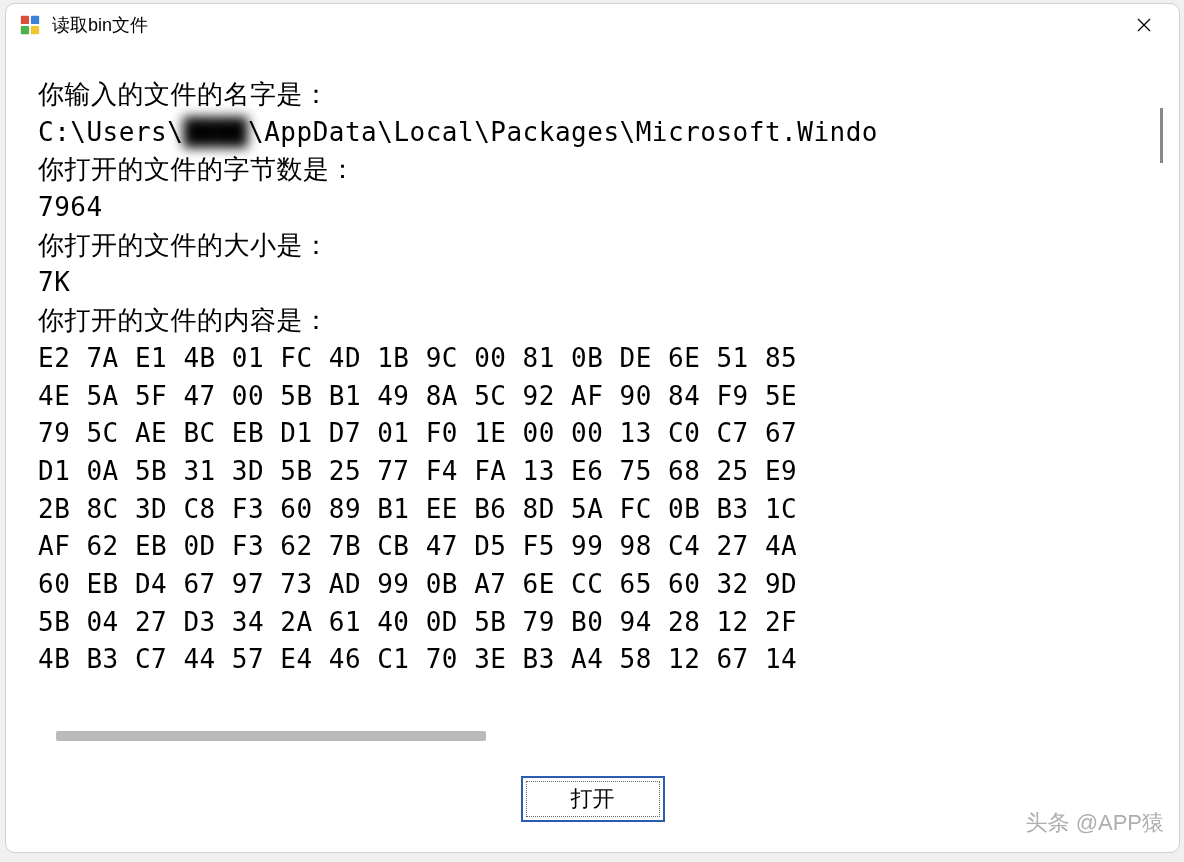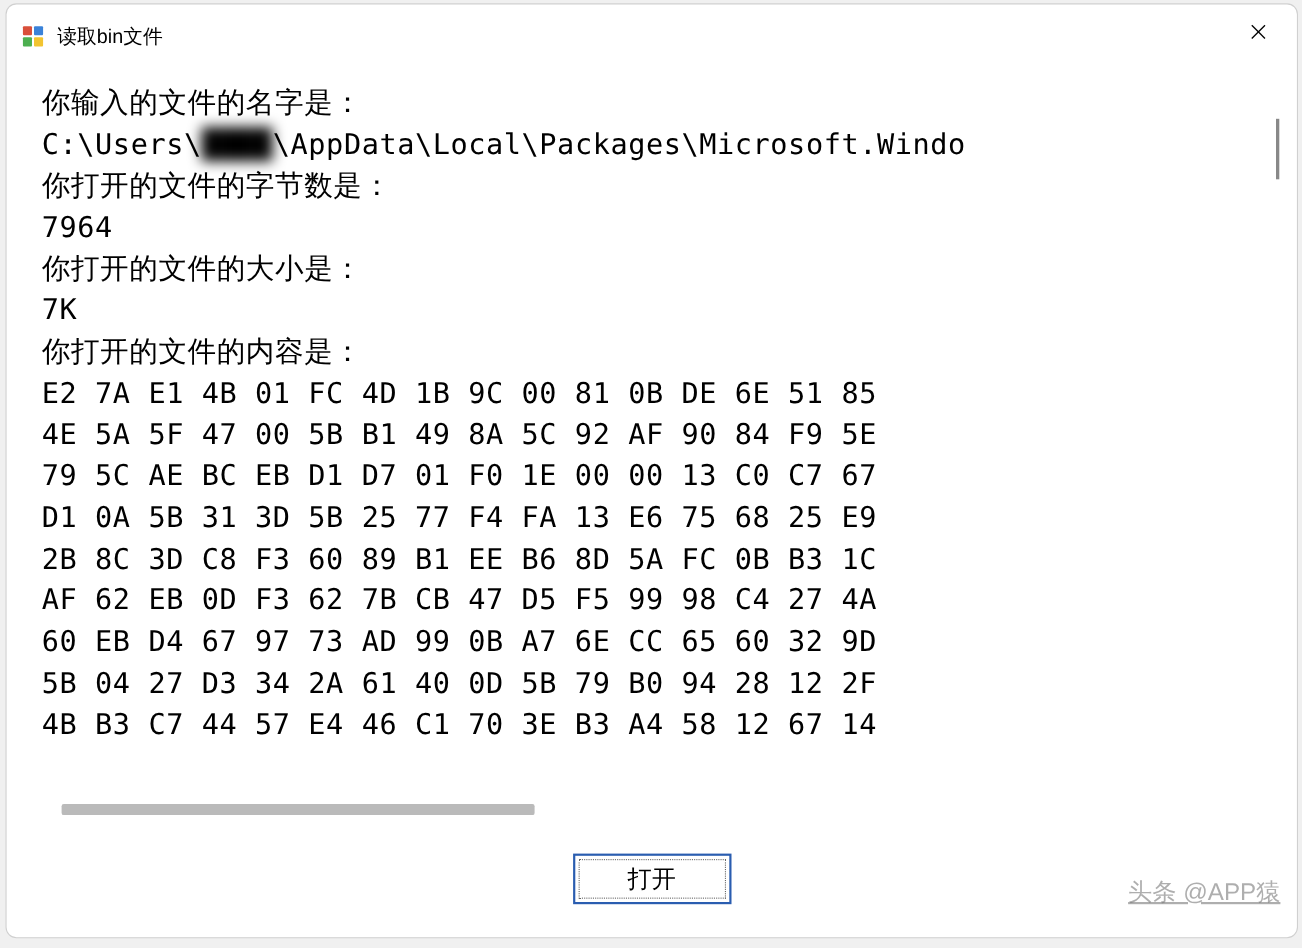--- a/index.html
+++ b/index.html
@@ -23,21 +23,21 @@
       position: absolute;
       top: 3px;
       left: 5px;
       overflow: hidden;
       display: flex;
       flex-direction: column;
     }
     .titlebar {
       height: 42px;
       display: flex;
-      align-items: flex-end;
+      align-items: center;
       padding: 0 12px;
       border-bottom: 1px solid transparent;
     }
     .app-icon {
       width: 24px;
       height: 24px;
       margin-right: 10px;
       display: flex;
       align-items: center;
       justify-content: center;
@@ -114,26 +114,25 @@
       position: absolute;
       right: 16px;
       top: 104px;
       width: 3px;
       height: 55px;
       background: #888;
     }
     .watermark {
       position: absolute;
       right: 20px;
-      bottom: 36px;
+      bottom: 24px;
       font-size: 22px;
       color: rgba(120,120,120,0.6);
       font-family: "Microsoft YaHei", sans-serif;
       pointer-events: none;
-      text-decoration: underline;
     }
   </style>
 </head>
 <body>
 
 <div class="window">
   <div class="titlebar">
     <span class="app-icon">
       <svg viewBox="0 0 24 24">
         <rect x="2" y="2" width="9" height="9" fill="#d94f3a" rx="1"></rect>

